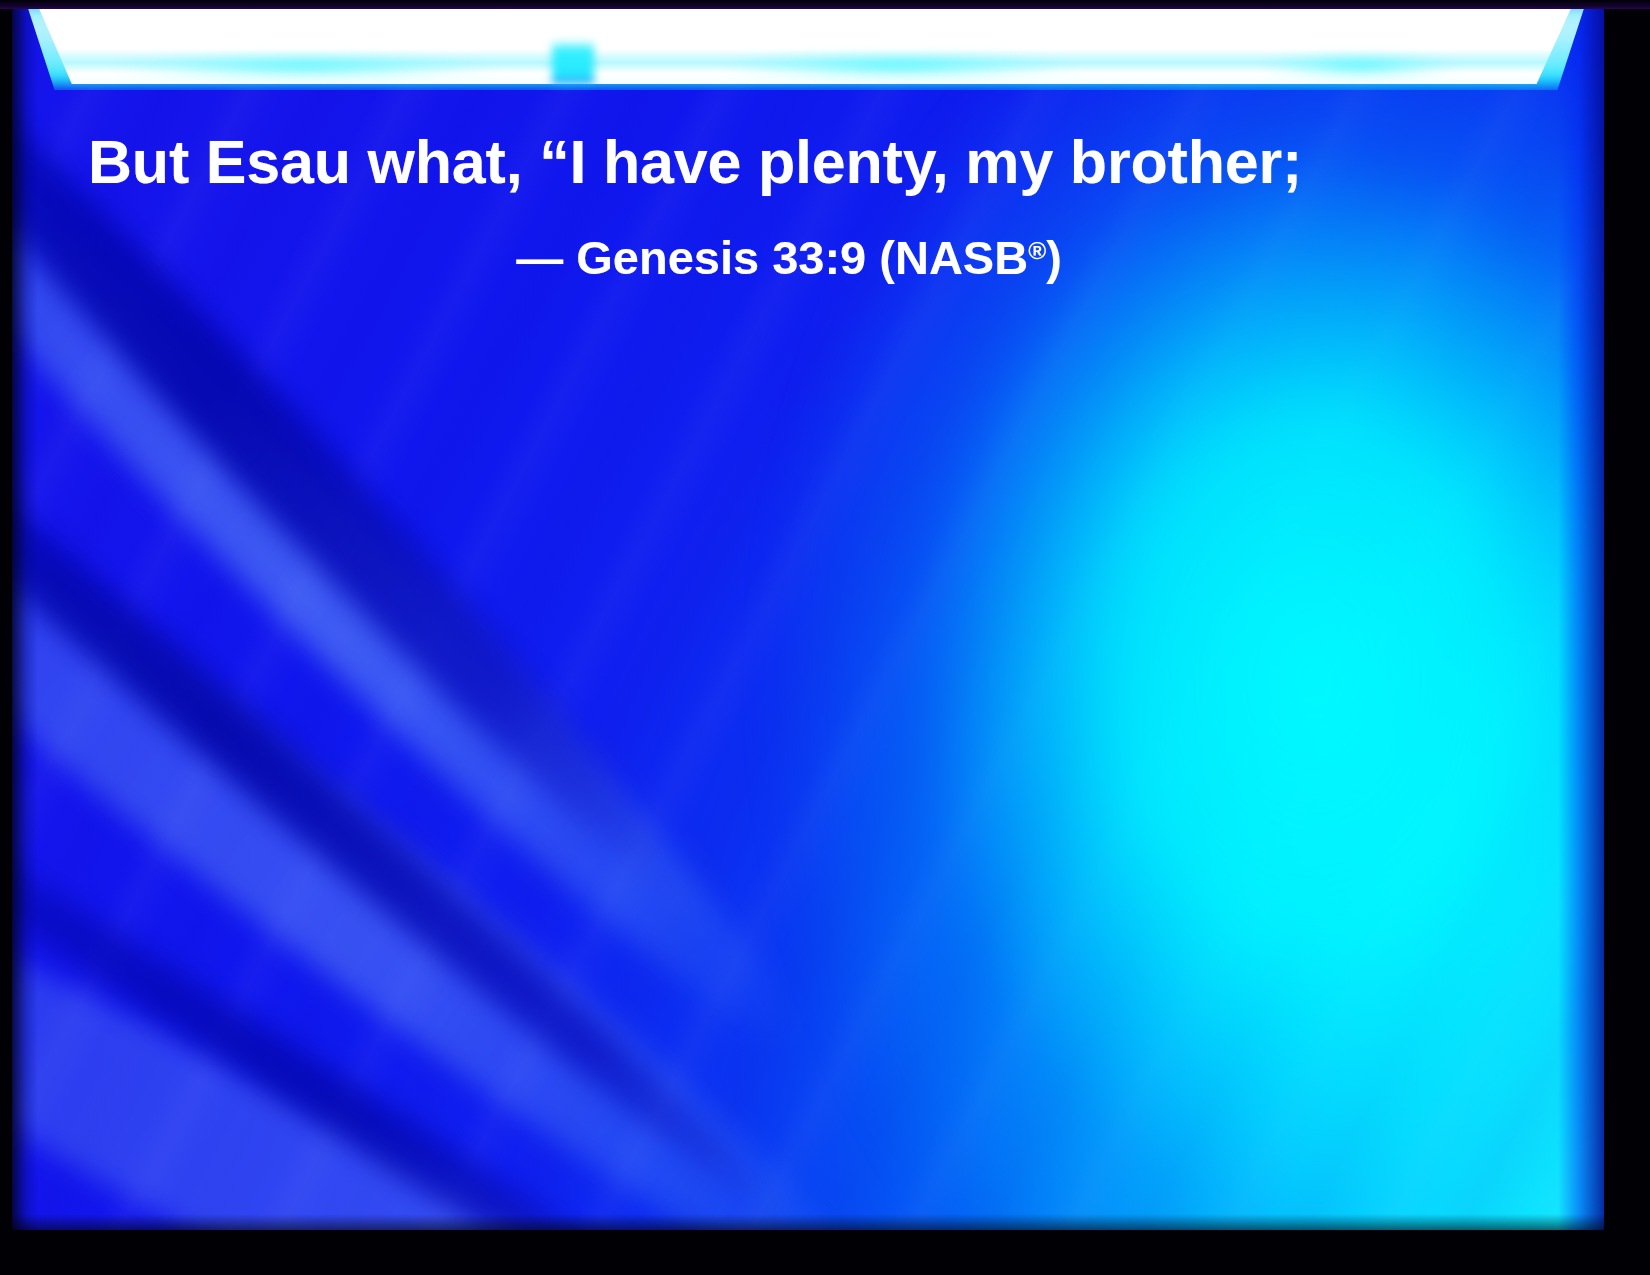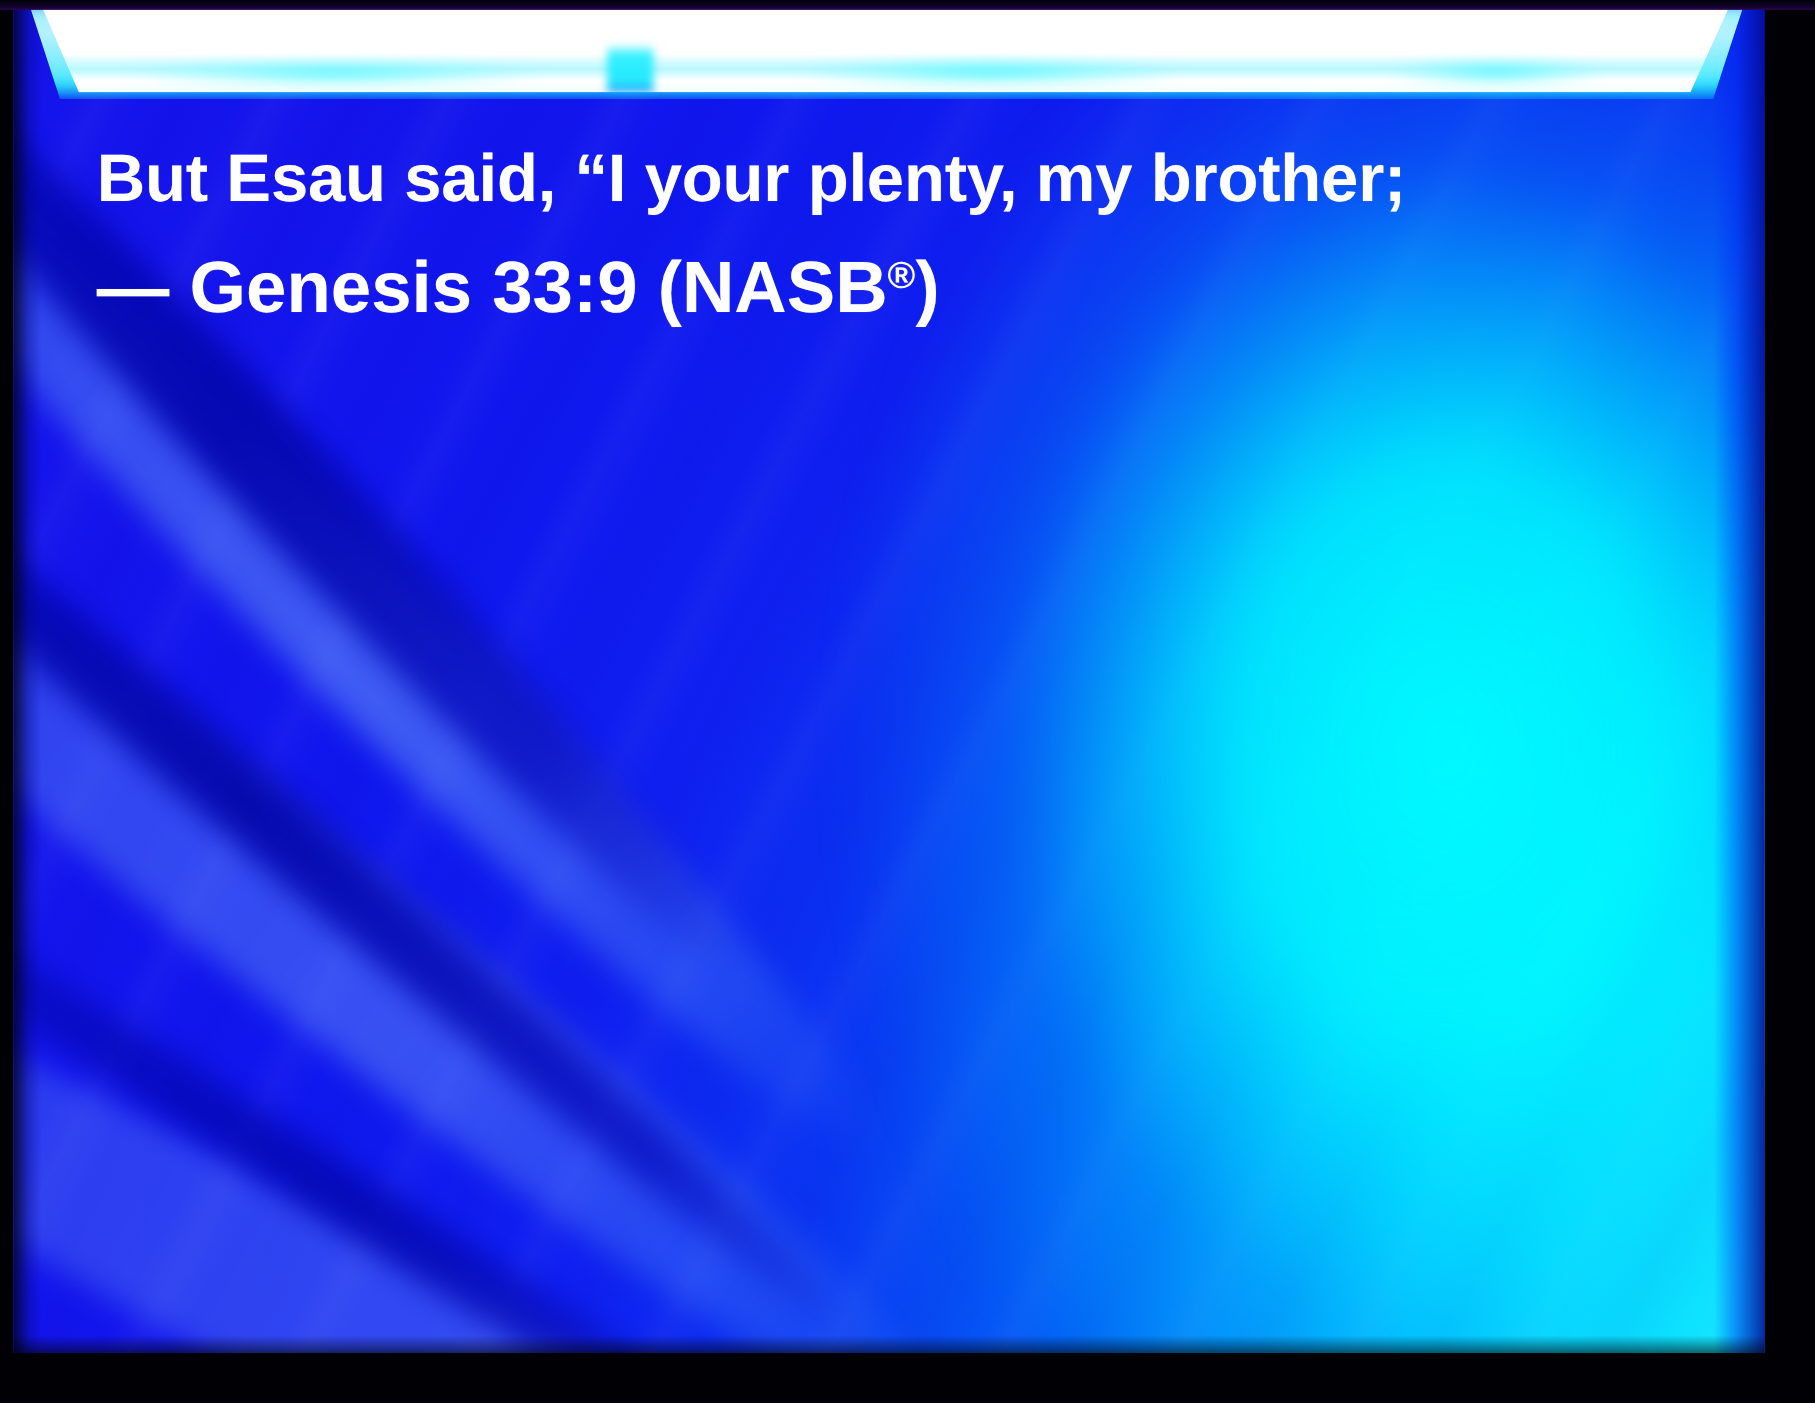--- a/index.html
+++ b/index.html
@@ -280,26 +280,26 @@
     font-family: "Liberation Sans", sans-serif;
     font-weight: bold;
     font-size: 61px;
     line-height: 88px;
     letter-spacing: -0.2px;
     white-space: nowrap;
     text-shadow: 0 0 1px rgba(255,255,255,0.35);
   }
   #verse-ref {
     margin-top: 0px;
-    text-align: left;
+    text-align: center;
     padding-right: 18px;
     color: #ffffff;
     font-family: "Liberation Sans", sans-serif;
     font-weight: bold;
-    font-size: 66px;
+    font-size: 47px;
     line-height: 90px;
     white-space: nowrap;
     text-shadow: 0 0 1px rgba(255,255,255,0.35);
   }
   .reg-mark {
     font-size: 0.52em;
     vertical-align: 0.62em;
     font-weight: bold;
   }
 </style>
@@ -330,18 +330,18 @@
     <div id="banner-glow"></div>
     <div id="banner">
       <div class="banner-spot spot-a"></div>
       <div class="banner-spot spot-b"></div>
       <div class="banner-spot spot-c"></div>
     </div>
     <div id="banner-notch"></div>
     <div id="banner-topline"></div>
 
     <div id="verse-block">
-      <div class="verse-line">But Esau said, “I your plenty, my brother;</div>
+      <div class="verse-line">But Esau what, “I have plenty, my brother;</div>
       <div id="verse-ref"><span>— Genesis 33:9 (NASB</span><span class="reg-mark">®</span><span>)</span></div>
     </div>
 
   </div>
 </div>
 
 </body></html>

